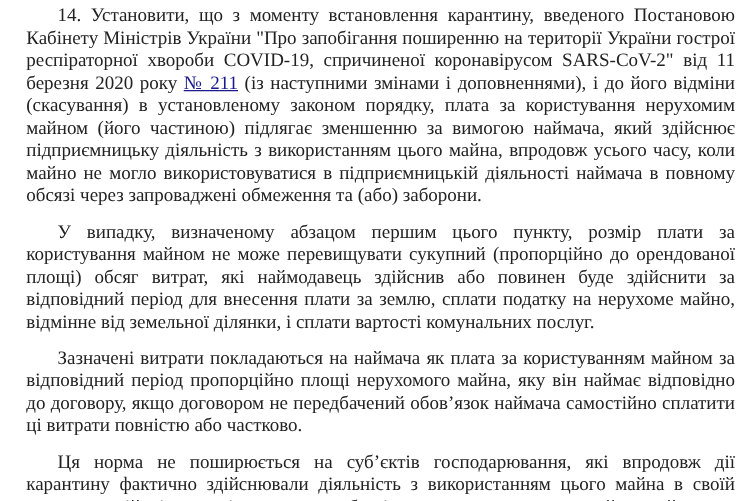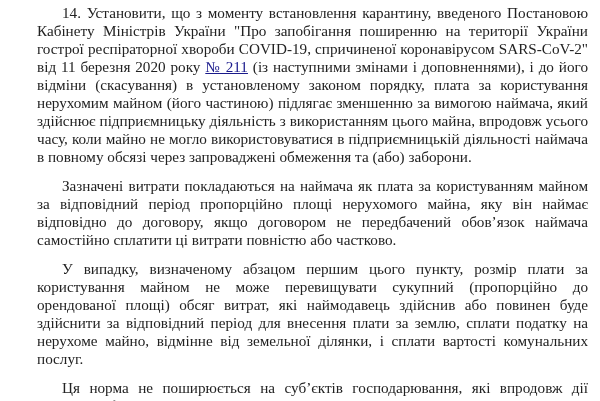--- a/index.html
+++ b/index.html
@@ -17,35 +17,35 @@
     position: absolute;
     left: 21px;
     top: 4px;
     width: 567px;
     font-family: "Liberation Serif", "DejaVu Serif", serif;
     font-size: 15.2px;
     line-height: 18px;
     color: #222222;
   }
   .para {
-    margin: 0 0 11px 16px;
+    margin: 0 0 11px 0;
     text-indent: 25px;
     text-align: justify;
   }
   a.ref {
     color: #1a1a8c;
     text-decoration: underline;
   }
 </style>
 </head>
 <body>
 
 <div class="doc">
 
   <p class="para"><span>14. Установити, що з моменту встановлення карантину, введеного Постановою Кабінету Міністрів України "Про запобігання поширенню на території України гострої респіраторної хвороби COVID-19, спричиненої коронавірусом SARS-CoV-2" від 11 березня 2020 року </span><a class="ref" href="#">№ 211</a><span> (із наступними змінами і доповненнями), і до його відміни (скасування) в установленому законом порядку, плата за користування нерухомим майном (його частиною) підлягає зменшенню за вимогою наймача, який здійснює підприємницьку діяльність з використанням цього майна, впродовж усього часу, коли майно не могло використовуватися в підприємницькій діяльності наймача в повному обсязі через запроваджені обмеження та (або) заборони.</span></p>
 
+  <p class="para">У випадку, визначеному абзацом першим цього пункту, розмір плати за користування майном не може перевищувати сукупний (пропорційно до орендованої площі) обсяг витрат, які наймодавець здійснив або повинен буде здійснити за відповідний період для внесення плати за землю, сплати податку на нерухоме майно, відмінне від земельної ділянки, і сплати вартості комунальних послуг.</p>
+
   <p class="para">Зазначені витрати покладаються на наймача як плата за користуванням майном за відповідний період пропорційно площі нерухомого майна, яку він наймає відповідно до договору, якщо договором не передбачений обов’язок наймача самостійно сплатити ці витрати повністю або частково.</p>
-
-  <p class="para">У випадку, визначеному абзацом першим цього пункту, розмір плати за користування майном не може перевищувати сукупний (пропорційно до орендованої площі) обсяг витрат, які наймодавець здійснив або повинен буде здійснити за відповідний період для внесення плати за землю, сплати податку на нерухоме майно, відмінне від земельної ділянки, і сплати вартості комунальних послуг.</p>
 
   <p class="para">Ця норма не поширюється на суб’єктів господарювання, які впродовж дії карантину фактично здійснювали діяльність з використанням цього майна в своїй господарській діяльності в повному обсязі, а також на договори найму майна, яке належить територіальній громаді.</p>
 
 </div>
 
 </body></html>

